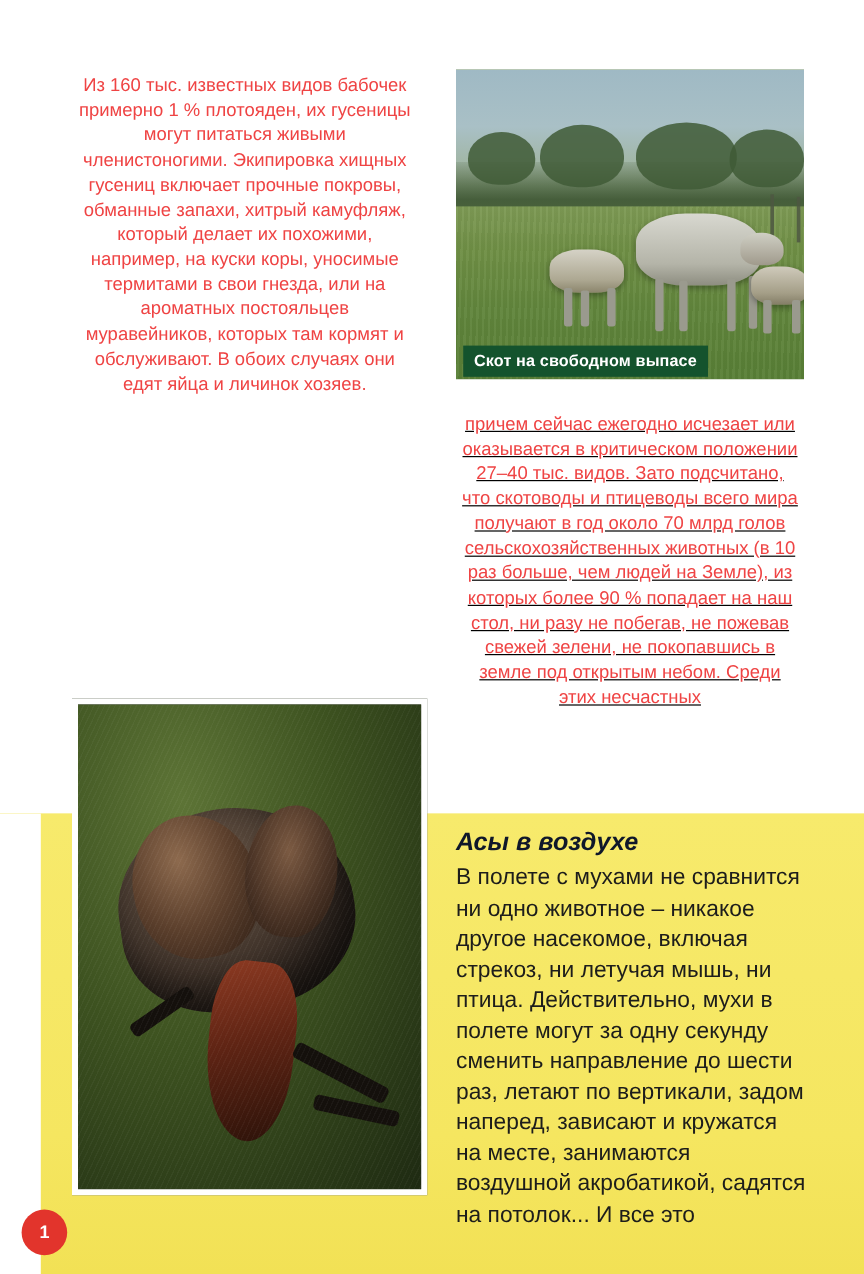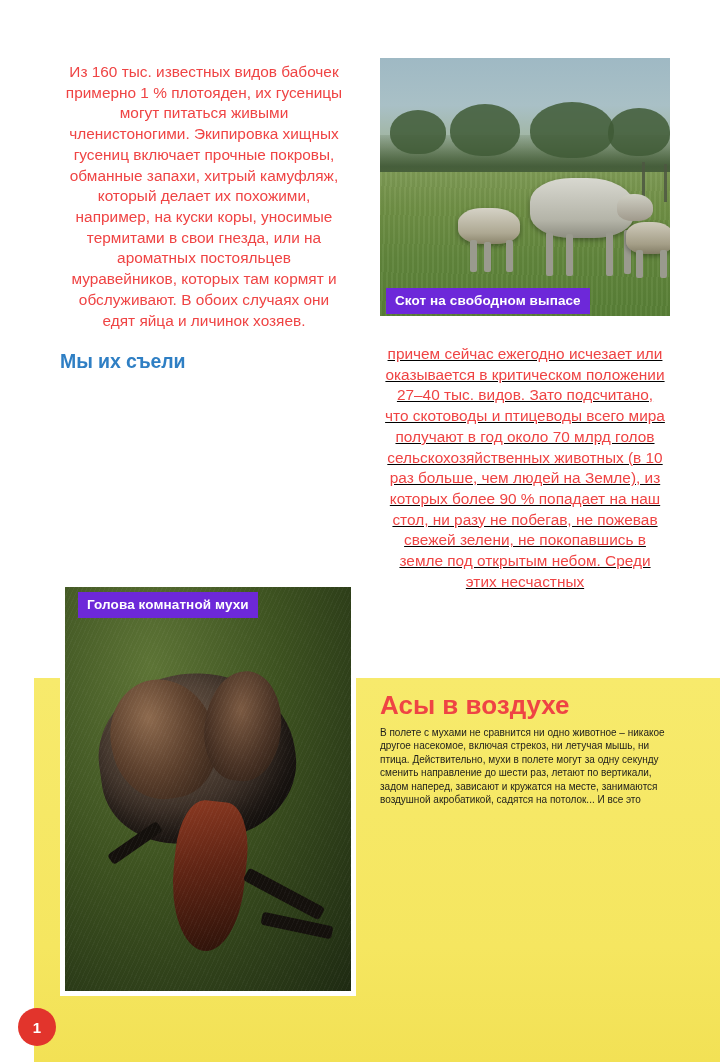--- a/index.html
+++ b/index.html
@@ -155,21 +155,21 @@
   }
   .fence-post {
     position: absolute;
     width: 3px;
     background: #4d5742;
     opacity: .85;
   }
   
   .caption {
     position: absolute;
-    background: #6d28d9;
+    background: #14532d;
     color: #ffffff;
     font-size: 13.5px;
     font-weight: bold;
     letter-spacing: .1px;
     padding: 5px 9px 6px 9px;
     white-space: nowrap;
   }
   .caption-cow {
     left: 386px;
     top: 288px;
@@ -234,34 +234,35 @@
     border-radius: 4px;
   }
   .fly-hairs {
     position: absolute;
     inset: 0;
     background:
       repeating-linear-gradient(115deg, rgba(255,255,255,0.035) 0 1px, rgba(0,0,0,0.0) 1px 4px);
   }
   
   h2.head-yellow {
-    color: #ef4444;
-    font-size: 26px;
+    color: #0f172a;
+    font-size: 21px;
+    font-style: italic;
     font-weight: bold;
     margin: 0 0 5px 0;
   }
   .col-yellow {
     position: absolute;
     left: 380px;
     top: 690px;
     width: 292px;
   }
   .col-yellow p {
     color: #1d1d1b;
-    font-size: 10px;
+    font-size: 19px;
     line-height: 1.345;
     margin: 0;
   }
   
   .ghost {
     position: absolute;
     left: 380px;
     top: 634px;
     width: 292px;
     font-size: 15px;
@@ -300,21 +301,20 @@
 
   <div class="yellow-band">
     <div class="yellow-band-inner"></div>
   </div>
   <div class="left-white-strip"></div>
 
   <div class="content">
 
     <div class="col-left">
       <p class="body">Из 160 тыс. известных видов ба­бочек примерно 1 % плотояден, их гусеницы могут питаться живы­ми членистоногими. Экипировка хищных гусениц включает проч­ные покровы, обманные запахи, хитрый камуфляж, который делает их похожими, например, на куски коры, уносимые термитами в свои гнезда, или на ароматных посто­яльцев муравейников, которых там кормят и обслуживают. В обоих случаях они едят яйца и личинок хозяев.</p>
-      <h2 class="head second">Мы их съели</h2>
     </div>
 
     <div class="cow-photo">
       <div class="cow-sky"></div>
       <div class="cow-treeline"></div>
       <div class="tree" style="left:10px; top:52px; width:56px; height:44px;"></div>
       <div class="tree" style="left:70px; top:46px; width:70px; height:52px;"></div>
       <div class="tree" style="left:150px; top:44px; width:84px; height:56px;"></div>
       <div class="tree" style="left:228px; top:50px; width:62px; height:48px;"></div>
       <div class="cow-grass"></div>
@@ -352,21 +352,20 @@
       <div class="fly-bg"></div>
       <div class="fly-head"></div>
       <div class="fly-eye"></div>
       <div class="fly-eye2"></div>
       <div class="fly-proboscis"></div>
       <div class="fly-leg" style="left:176px; top:300px; width:86px; height:14px; transform:rotate(28deg);"></div>
       <div class="fly-leg" style="left:196px; top:332px; width:72px; height:13px; transform:rotate(12deg);"></div>
       <div class="fly-leg" style="left:40px; top:250px; width:60px; height:12px; transform:rotate(-35deg);"></div>
       <div class="fly-hairs"></div>
     </div>
-    <div class="caption caption-fly">Голова комнатной мухи</div>
 
     <div class="col-yellow">
       <h2 class="head-yellow">Асы в воздухе</h2>
       <p>В полете с мухами не сравнит­ся ни одно животное – никакое другое насекомое, включая стре­коз, ни летучая мышь, ни птица. Действительно, мухи в полете могут за одну секунду сменить направление до шести раз, лета­ют по вертикали, задом наперед, зависают и кружатся на месте, занимаются воздушной акробати­кой, садятся на потолок... И все это</p>
     </div>
 
     <div class="page-number">1</div>
   </div>
 
   <div class="edge-shadow"></div>

